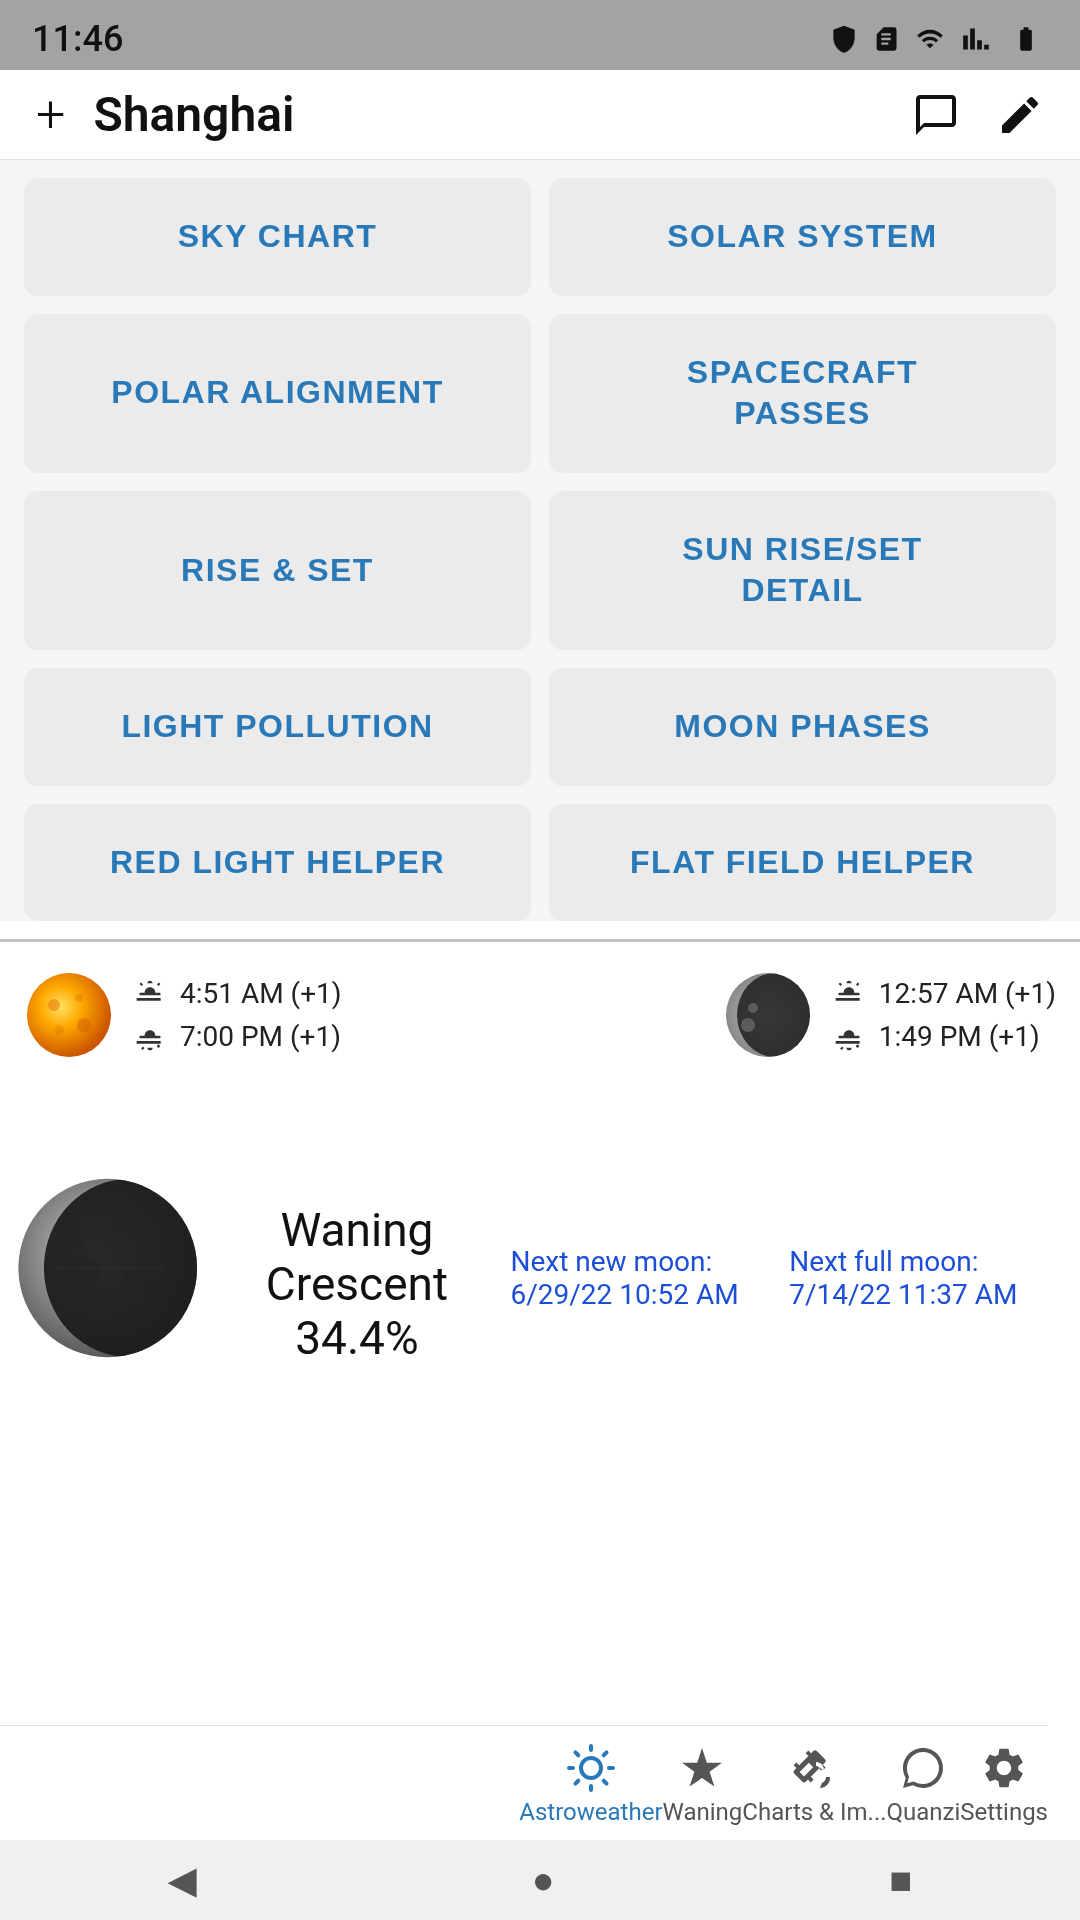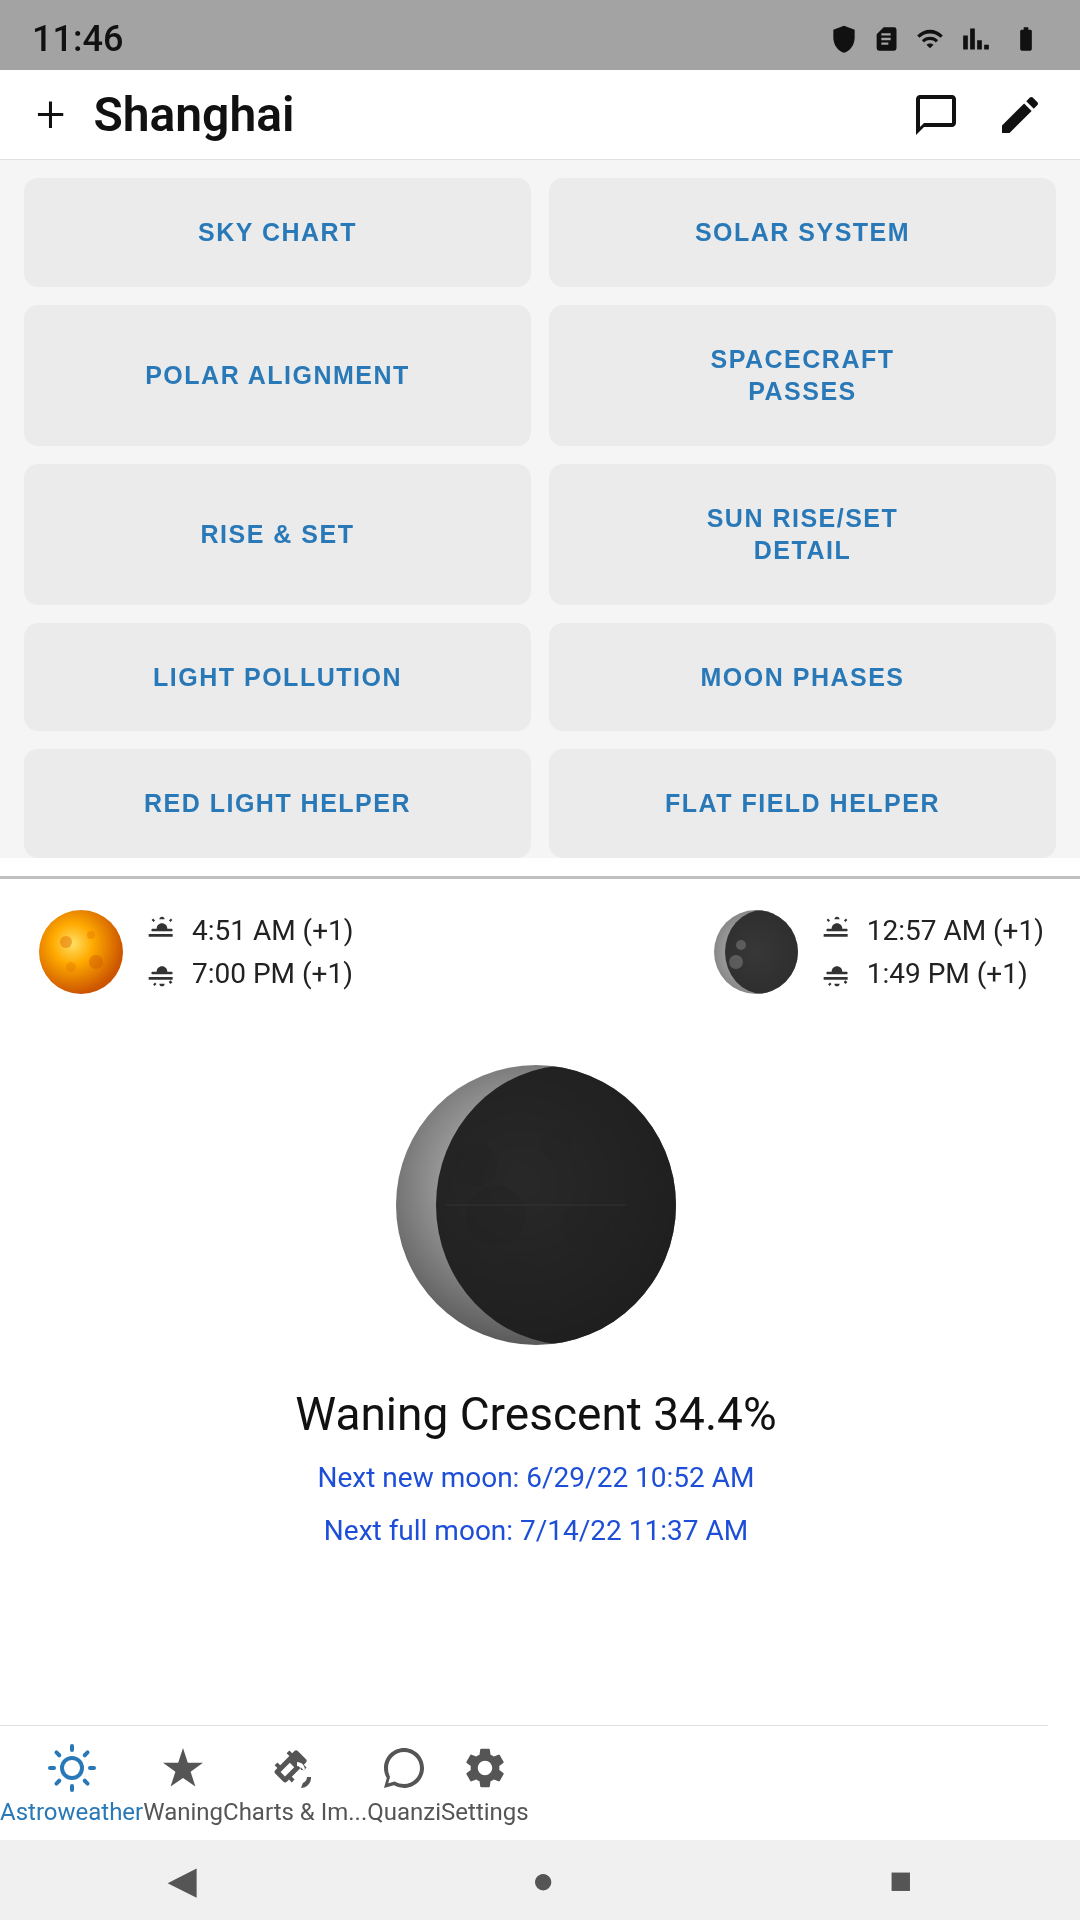--- a/index.html
+++ b/index.html
@@ -70,21 +70,21 @@
       display: flex;
       gap: 18px;
       margin-bottom: 18px;
     }
     .grid-btn {
       flex: 1;
       background: #ebebeb;
       border: none;
       border-radius: 14px;
       padding: 38px 20px;
-      font-size: 25px;
+      font-size: 32px;
       font-weight: 700;
       color: #2979b8;
       letter-spacing: 1.5px;
       text-align: center;
       cursor: pointer;
       line-height: 1.3;
       text-transform: uppercase;
     }
 
     
@@ -92,21 +92,21 @@
       height: 3px;
       background: #c0c0c0;
       margin: 12px 0 0 0;
     }
 
     
     .astro-row {
       display: flex;
       align-items: center;
       justify-content: space-between;
-      padding: 28px 36px;
+      padding: 28px 24px;
       background: #ffffff;
     }
     .astro-cell {
       display: flex;
       align-items: center;
       gap: 20px;
     }
     
     .sun-circle {
       width: 90px;
@@ -121,21 +121,21 @@
       display: flex;
       align-items: center;
       gap: 14px;
       font-size: 28px;
       color: #222;
     }
 
     
     .moon-section {
       display: flex;
-      flex-direction: column;
+      flex-direction: row;
       align-items: center;
       padding: 30px 20px 30px 12px;
       background: #ffffff;
     }
     .moon-phase-label {
       font-size: 46px;
       font-weight: 400;
       color: #111;
       margin-top: 32px;
       text-align: center;
@@ -149,21 +149,21 @@
 
     
     .bottom-nav {
       position: fixed;
       bottom: 80px;
       left: 0;
       width: 1048px;
       background: #ffffff;
       border-top: 1px solid #e0e0e0;
       display: flex;
-      justify-content: flex-start;
+      justify-content: flex-end;
       align-items: center;
       padding: 18px 0 14px 0;
       z-index: 100;
     }
     .nav-item {
       display: flex;
       flex-direction: column;
       align-items: center;
       gap: 6px;
       cursor: pointer;

